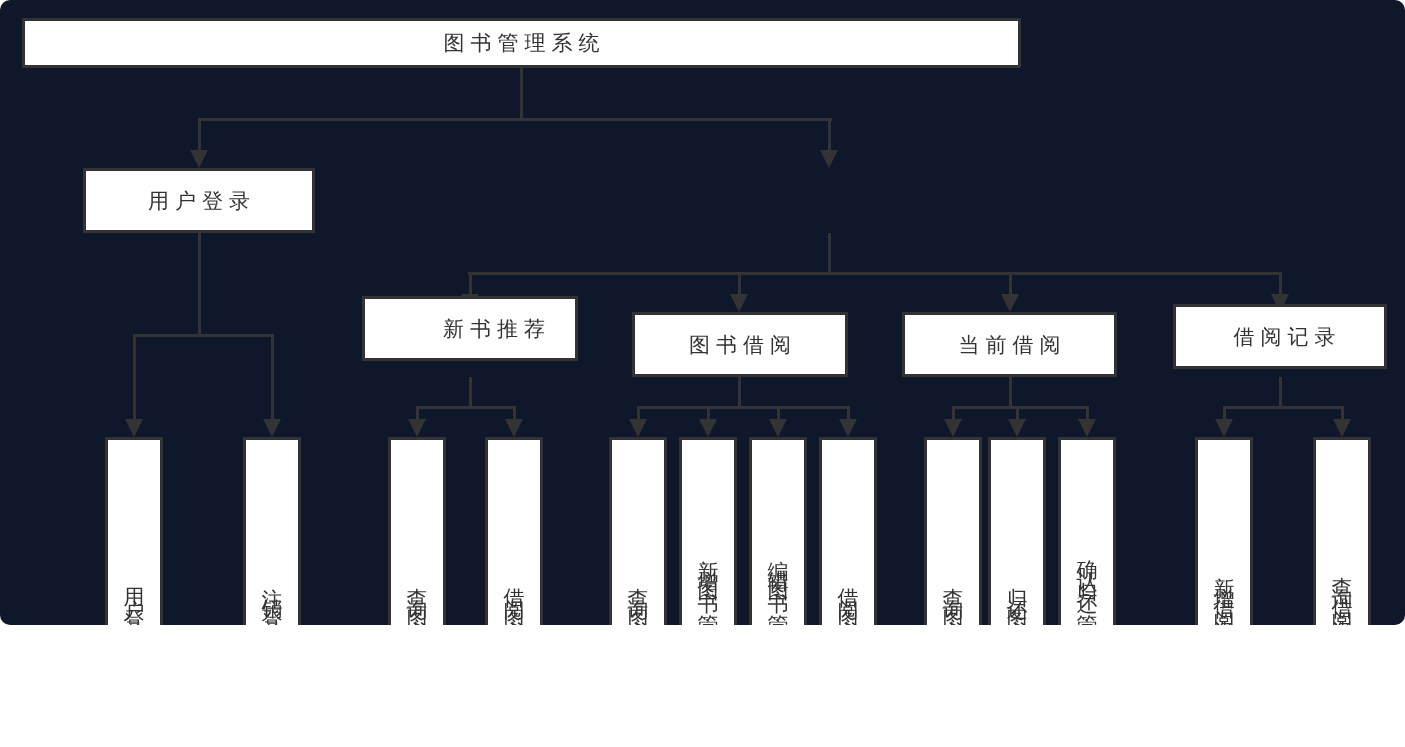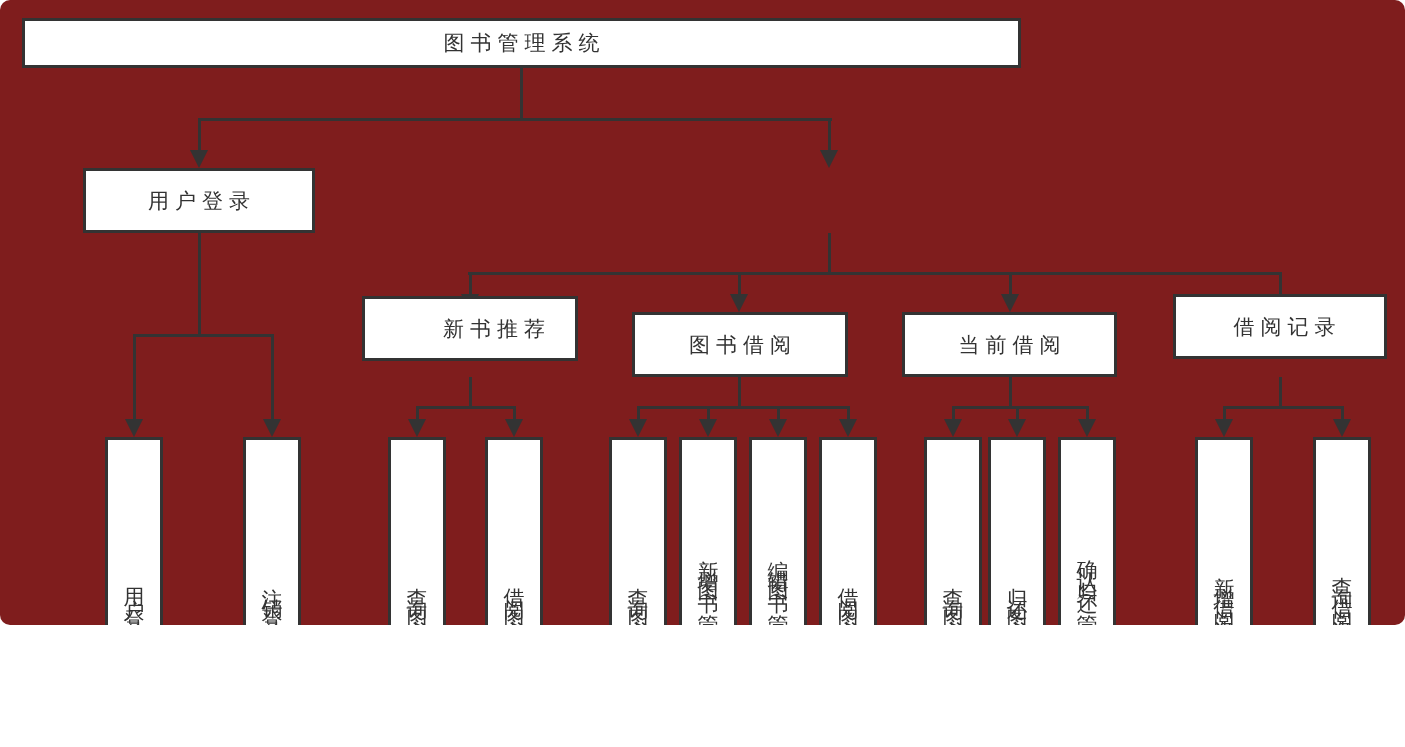--- a/index.html
+++ b/index.html
@@ -1,20 +1,20 @@
 <!DOCTYPE html>
 <html><head>
 <meta charset="utf-8">
 <style>
   html, body { margin: 0; padding: 0; background: #ffffff; }
   .canvas {
     position: relative;
     width: 1405px;
     height: 625px;
-    background: #7f1d1d;
+    background: #0f172a;
     overflow: hidden;
     font-family: "Liberation Sans", sans-serif;
     color: #333333;
     border-radius: 10px;
   }
   
   .box {
     position: absolute;
     box-sizing: border-box;
     border: 3px solid #333333;
@@ -106,21 +106,21 @@
 
   <div class="box" style="left:362px; top:296px; width:216px; height:65px;padding-left:48px;">
     <span>新书推荐</span>
   </div>
   <div class="box" style="left:632px; top:312px; width:216px; height:65px;">
     <span>图书借阅</span>
   </div>
   <div class="box" style="left:902px; top:312px; width:215px; height:65px;">
     <span>当前借阅</span>
   </div>
-  <div class="box" style="left:1173px; top:294px; width:214px; height:65px;padding-left:9px;">
+  <div class="box" style="left:1173px; top:304px; width:214px; height:65px;padding-left:9px;">
     <span>借阅记录</span>
   </div>
 
   <div class="vline" style="left:469px; top:377px; height:31px;"></div>
   <div class="hline" style="left:416px; top:406px; width:100px;"></div>
   <div class="vline" style="left:416px; top:406px; height:15px;"></div>
   <div class="vline" style="left:513px; top:406px; height:15px;"></div>
   <div class="arrow" style="left:408px; top:419px;"></div>
   <div class="arrow" style="left:505px; top:419px;"></div>
 

